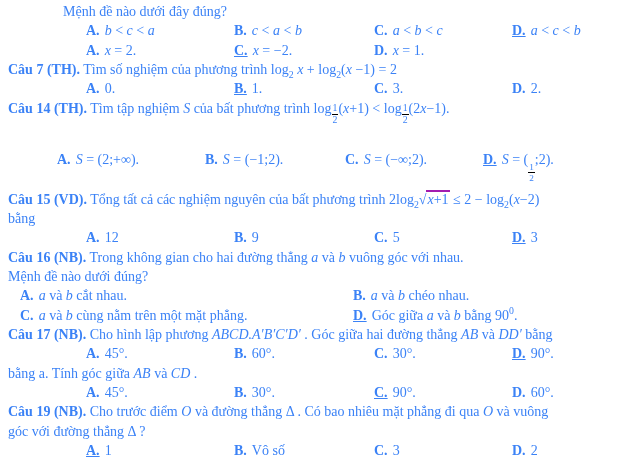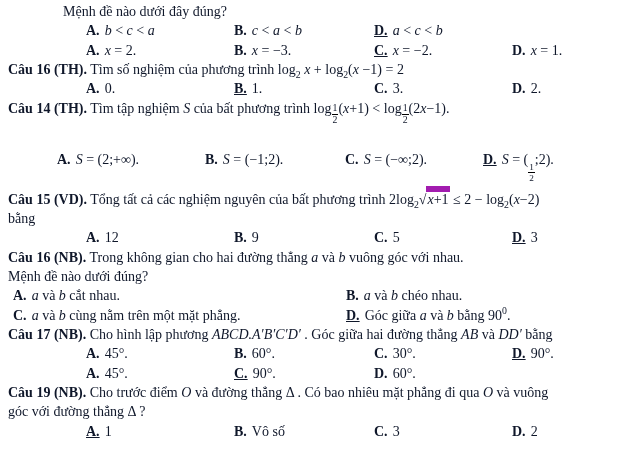--- a/index.html
+++ b/index.html
@@ -1,65 +1,65 @@
 <!DOCTYPE html>
 <html><head>
 <meta charset="utf-8">
 <style>
   html,body{margin:0;padding:0;background:#e9e9e9}
   .page{
     width:640px;height:475px;box-sizing:border-box;
-    background:#ffffff;color:#0f172a;
+    background:#ffffff;color:#3b82f6;
     font-family:"Liberation Serif","DejaVu Serif",serif;
     font-size:14px;line-height:1.38;
     padding:2px 8px 0 8px;overflow:hidden;
   }
   .line{white-space:nowrap}
   .qt{font-weight:700}
   .indent{margin-left:55px}
   .opts4{display:grid;grid-template-columns:148px 140px 138px auto;margin-left:78px;white-space:nowrap}
-  .opts2{display:grid;grid-template-columns:333px auto;margin-left:5px;white-space:nowrap}
+  .opts2{display:grid;grid-template-columns:333px auto;margin-left:12px;white-space:nowrap}
   .opt{white-space:nowrap}
   .lab{font-weight:700;margin-right:5px}
   .ul{text-decoration:underline}
   i{font-style:italic}
   sup,sub{font-size:0.7em;line-height:0}
   sub{vertical-align:-0.45em}
   
   .fr{display:inline-flex;flex-direction:column;align-items:center;
       line-height:1.1;font-size:0.66em;vertical-align:-0.6em;text-align:center}
   sub .fr{font-size:1em;vertical-align:middle}
   .fn{border-bottom:1px solid #000;padding:0 1px}
   .fd{padding:0 1px}
   
   .sq{white-space:nowrap}
-  .sq .vin{border-top:6px solid #a21caf;padding:0 1px}
+  .sq .vin{border-top:2px solid #a21caf;padding:0 1px}
   .tallhead{margin-bottom:24px}
   .tallopts{margin:2px 0 7px 49px}
 </style>
 </head>
 <body>
 
 <div class="page">
 
   <div class="line indent">Mệnh đề nào dưới đây đúng?</div>
   <div class="opts4">
     <span class="opt"><b class="lab">A.</b><span><i>b</i> &lt; <i>c</i> &lt; <i>a</i></span></span>
     <span class="opt"><b class="lab">B.</b><span><i>c</i> &lt; <i>a</i> &lt; <i>b</i></span></span>
+    <span class="opt"><b class="lab">C.</b><span><i>a</i> &lt; <i>b</i> &lt; <i>c</i></span></span>
     <span class="opt"><b class="lab ul">D.</b><span><i>a</i> &lt; <i>c</i> &lt; <i>b</i></span></span>
   </div>
 
   <div class="opts4">
     <span class="opt"><b class="lab">A.</b><span><i>x</i> = 2.</span></span>
-    <span class="opt"><b class="lab">B.</b><span><i>x</i> = −3.</span></span>
     <span class="opt"><b class="lab ul">C.</b><span><i>x</i> = −2.</span></span>
     <span class="opt"><b class="lab">D.</b><span><i>x</i> = 1.</span></span>
   </div>
 
-  <div class="line"><b class="qt">Câu 16 (TH).</b><span> Tìm số nghiệm của phương trình log<sub>2</sub> <i>x</i> + log<sub>2</sub>(<i>x</i> −1) = 2</span></div>
+  <div class="line"><b class="qt">Câu 7 (TH).</b><span> Tìm số nghiệm của phương trình log<sub>2</sub> <i>x</i> + log<sub>2</sub>(<i>x</i> −1) = 2</span></div>
   <div class="opts4">
     <span class="opt"><b class="lab">A.</b><span>0.</span></span>
     <span class="opt"><b class="lab ul">B.</b><span>1.</span></span>
     <span class="opt"><b class="lab">C.</b><span>3.</span></span>
     <span class="opt"><b class="lab">D.</b><span>2.</span></span>
   </div>
 
   <div class="line tallhead"><b class="qt">Câu 14 (TH).</b><span> Tìm tập nghiệm <i>S</i> của bất phương trình log<sub><span class="fr">
             <span class="fn">1</span>
             <span class="fd">2</span>
@@ -98,22 +98,24 @@
   </div>
 
   <div class="line"><b class="qt">Câu 17 (NB).</b><span> Cho hình lập phương <i>ABCD.A′B′C′D′</i> . Góc giữa hai đường thẳng <i>AB</i> và <i>DD′</i> bằng</span></div>
   <div class="opts4">
     <span class="opt"><b class="lab">A.</b><span>45°.</span></span>
     <span class="opt"><b class="lab">B.</b><span>60°.</span></span>
     <span class="opt"><b class="lab">C.</b><span>30°.</span></span>
     <span class="opt"><b class="lab ul">D.</b><span>90°.</span></span>
   </div>
 
+  <div class="line">bằng a. Tính góc giữa <i>AB</i> và <i>CD</i> .</div>
   <div class="opts4">
     <span class="opt"><b class="lab">A.</b><span>45°.</span></span>
+    <span class="opt"><b class="lab">B.</b><span>30°.</span></span>
     <span class="opt"><b class="lab ul">C.</b><span>90°.</span></span>
     <span class="opt"><b class="lab">D.</b><span>60°.</span></span>
   </div>
 
   <div class="line"><b class="qt">Câu 19 (NB).</b><span> Cho trước điểm <i>O</i> và đường thẳng Δ . Có bao nhiêu mặt phẳng đi qua <i>O</i> và vuông</span></div>
   <div class="line">góc với đường thẳng Δ ?</div>
   <div class="opts4">
     <span class="opt"><b class="lab ul">A.</b><span>1</span></span>
     <span class="opt"><b class="lab">B.</b><span>Vô số</span></span>
     <span class="opt"><b class="lab">C.</b><span>3</span></span>

